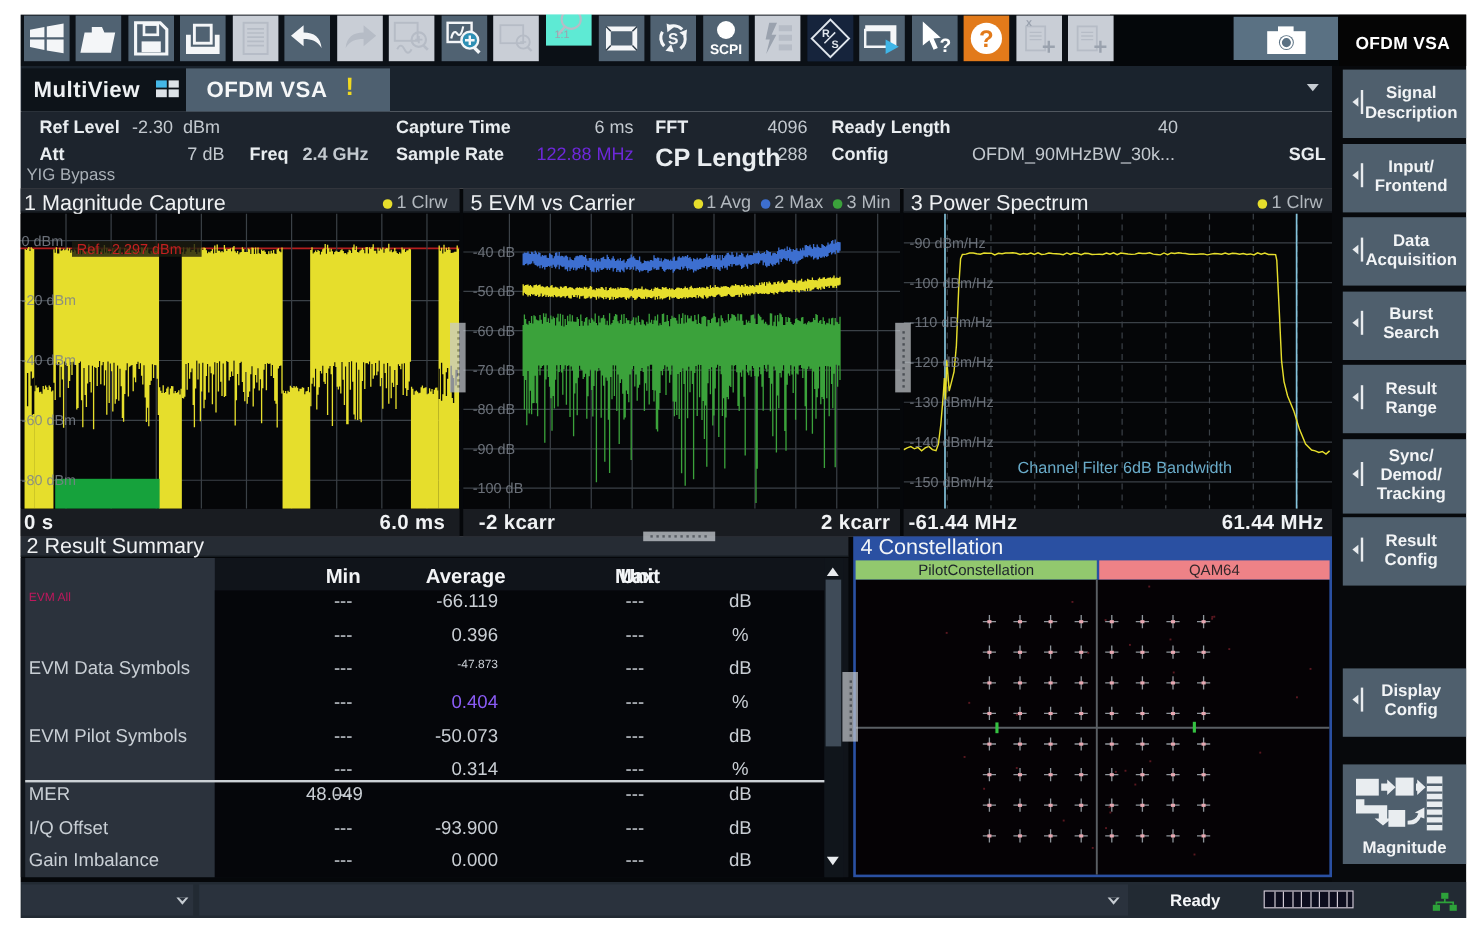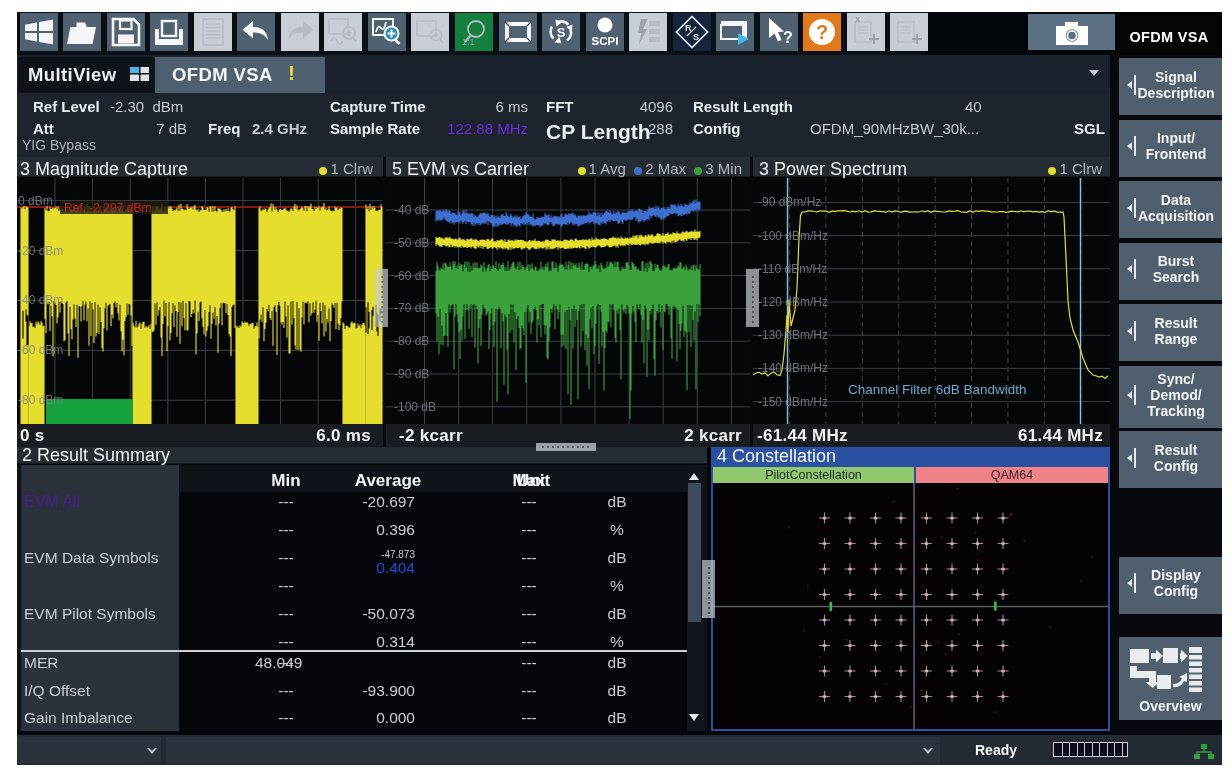--- a/index.html
+++ b/index.html
@@ -74,21 +74,21 @@
       </svg></div>
   </div>
 <div class="abs" style="left:411px;top:13px;width:38px;height:38px;background:#c9ced6;overflow:hidden;">
     <div style="margin:-1px 0 0 -1px"><svg width="40" height="40">
         <rect x="7" y="9" width="19" height="15" fill="none" stroke="#b6bcc6" stroke-width="1.5"></rect>
         <circle cx="26" cy="23" r="5.5" fill="none" stroke="#b6bcc6" stroke-width="1.6"></circle>
         <line x1="23.5" y1="23" x2="28.5" y2="23" stroke="#b6bcc6" stroke-width="1.4"></line>
         <line x1="29.5" y1="27" x2="33" y2="30.5" stroke="#b6bcc6" stroke-width="2"></line>
       </svg></div>
   </div>
-<div class="abs" style="left:455px;top:13px;width:38px;height:38px;background:#15803d;overflow:hidden;">
+<div class="abs" style="left:455px;top:0;width:38px;height:38px;background:#5eead4;overflow:hidden;">
     <div style="margin:-1px 0 0 -1px"><svg width="40" height="40">
         <circle cx="22" cy="17" r="8" fill="none" stroke="#b6bcc6" stroke-width="1.8"></circle>
         <line x1="16.5" y1="23.5" x2="11" y2="30" stroke="#b6bcc6" stroke-width="2.2"></line>
         <text x="8" y="33" font-family="Liberation Sans,sans-serif" font-size="9" fill="#9aa2ae">1:1</text>
       </svg></div>
   </div>
 <div class="abs" style="left:499px;top:13px;width:38px;height:38px;background:#506272;overflow:hidden;">
     <div style="margin:-1px 0 0 -1px"><svg width="40" height="40">
         <path d="M7 10 H33 V30 H7 Z M11 14 H29 V26 H11 Z" fill="#f4f6f8" fill-rule="evenodd"></path>
         <g stroke="#2b3946" stroke-width="1.2">
@@ -210,37 +210,37 @@
 <div class="abs" style="left:172px;top:64px;color:#f5f7f8;font-size:18.5px;font-weight:bold;letter-spacing:0.4px">OFDM VSA</div>
 <div class="abs" style="left:288px;top:61px;color:#f0d920;font-size:21px;font-weight:bold">!</div>
 <div class="abs" style="left:1089px;top:70px;width:0;height:0;border-left:5px solid transparent;border-right:5px solid transparent;border-top:6px solid #c6ccd2"></div>
 <div class="abs" style="left:17px;top:93px;width:1093px;height:64px;background:#1d242d"></div>
 <div class="abs" style="left:33px;top:98px;font-size:15px;font-weight:bold;color:#e9edf0;white-space:nowrap;">Ref Level</div>
 <div class="abs" style="left:110px;top:98px;font-size:15px;font-weight:normal;color:#c3c9cf;white-space:nowrap;">-2.30&nbsp; dBm</div>
 <div class="abs" style="left:330px;top:98px;font-size:15px;font-weight:bold;color:#e9edf0;white-space:nowrap;text-align:right;">Capture Time</div>
 <div class="abs" style="right:704px;top:98px;font-size:15px;font-weight:normal;color:#c3c9cf;white-space:nowrap;">6 ms</div>
 <div class="abs" style="left:546px;top:98px;font-size:15px;font-weight:bold;color:#e9edf0;white-space:nowrap;">FFT</div>
 <div class="abs" style="right:559px;top:98px;font-size:15px;font-weight:normal;color:#c3c9cf;white-space:nowrap;">4096</div>
-<div class="abs" style="left:693px;top:98px;font-size:15px;font-weight:bold;color:#e9edf0;white-space:nowrap;">Result Length</div>
+<div class="abs" style="left:693px;top:98px;font-size:15px;font-weight:bold;color:#e9edf0;white-space:nowrap;">Ready Length</div>
 <div class="abs" style="left:965px;top:98px;font-size:15px;font-weight:normal;color:#c3c9cf;white-space:nowrap;">40</div>
 <div class="abs" style="left:33px;top:120px;font-size:15px;font-weight:bold;color:#e9edf0;white-space:nowrap;">Att</div>
 <div class="abs" style="right:1045px;top:120px;font-size:15px;font-weight:normal;color:#c3c9cf;white-space:nowrap;">7 dB</div>
 <div class="abs" style="left:208px;top:120px;font-size:15px;font-weight:bold;color:#e9edf0;white-space:nowrap;">Freq</div>
 <div class="abs" style="left:252px;top:120px;font-size:15px;font-weight:bold;color:#c3c9cf;white-space:nowrap;">2.4 GHz</div>
 <div class="abs" style="left:330px;top:120px;font-size:15px;font-weight:bold;color:#e9edf0;white-space:nowrap;">Sample Rate</div>
 <div class="abs" style="right:704px;top:120px;font-size:15px;font-weight:normal;color:#6d28d9;white-space:nowrap;">122.88 MHz</div>
 <div class="abs" style="left:546px;top:120px;font-size:21px;font-weight:bold;color:#e9edf0;white-space:nowrap;">CP Length</div>
 <div class="abs" style="right:559px;top:120px;font-size:15px;font-weight:normal;color:#c3c9cf;white-space:nowrap;">288</div>
 <div class="abs" style="left:693px;top:120px;font-size:15px;font-weight:bold;color:#e9edf0;white-space:nowrap;">Config</div>
 <div class="abs" style="left:810px;top:120px;font-size:15px;font-weight:normal;color:#c3c9cf;white-space:nowrap;">OFDM_90MHzBW_30k...</div>
 <div class="abs" style="left:1074px;top:120px;font-size:15px;font-weight:bold;color:#e9edf0;white-space:nowrap;">SGL</div>
 <div class="abs" style="left:22px;top:137px;font-size:14px;font-weight:normal;color:#a9b0b7;white-space:nowrap;">YIG Bypass</div>
 <div class="abs" style="left:17px;top:157px;width:1093px;height:290px;background:#05070a"></div>
 <div class="abs" style="left:0px;top:157px;width:383px;height:20px;background:#262c34;border-bottom:1px solid #15191e">
-    <span style="position:absolute;left:6px;top:2px;font-size:18px;color:#eff1f3;white-space:nowrap"><span style="padding-left:14px">3 Magnitude Capture</span></span>
+    <span style="position:absolute;left:6px;top:2px;font-size:18px;color:#eff1f3;white-space:nowrap"><span style="padding-left:14px">1 Magnitude Capture</span></span>
     <span style="position:absolute;right:10px;top:3px;font-size:15px;color:#b2b8be;white-space:nowrap"><span style="display:inline-block;width:8px;height:8px;border-radius:50%;background:#e6de2c;margin-right:3px;vertical-align:-1px"></span>1 Clrw</span>
   </div>
 <div class="abs" style="left:0px;top:424px;width:383px;height:23px;background:#191c21"></div>
 <div class="abs" style="left:386px;top:157px;width:364px;height:20px;background:#262c34;border-bottom:1px solid #15191e">
     <span style="position:absolute;left:6px;top:2px;font-size:18px;color:#eff1f3;white-space:nowrap">5 EVM vs Carrier</span>
     <span style="position:absolute;right:8px;top:3px;font-size:15px;color:#b2b8be;white-space:nowrap"><span style="display:inline-block;width:8px;height:8px;border-radius:50%;background:#e6de2c;margin-right:3px;vertical-align:-1px"></span>1 Avg &nbsp;<span style="display:inline-block;width:8px;height:8px;border-radius:50%;background:#3d6fd0;margin-right:3px;vertical-align:-1px"></span>2 Max &nbsp;<span style="display:inline-block;width:8px;height:8px;border-radius:50%;background:#3ba23b;margin-right:3px;vertical-align:-1px"></span>3 Min</span>
   </div>
 <div class="abs" style="left:386px;top:424px;width:364px;height:23px;background:#191c21"></div>
 <div class="abs" style="left:753px;top:157px;width:357px;height:20px;background:#262c34;border-bottom:1px solid #15191e">
     <span style="position:absolute;left:6px;top:2px;font-size:18px;color:#eff1f3;white-space:nowrap">3 Power Spectrum</span>
@@ -366,36 +366,36 @@
 <div class="abs" style="left:529px;top:471px;width:0;font-size:17px;font-weight:bold;color:#f2f4f6">
     <div style="margin-left:-100px;width:200px;text-align:center">Max</div>
   </div>
 <div class="abs" style="left:617px;top:471px;width:0;font-size:17px;font-weight:bold;color:#f2f4f6">
     <div style="margin-left:-100px;width:200px;">Unit</div>
   </div>
 <div class="abs" style="left:687px;top:465px;width:16px;height:266px;background:#10151b"></div>
 <div class="abs" style="left:688px;top:483px;width:13px;height:139px;background:#3f4b58"></div>
 <div class="abs" style="left:689px;top:473px;width:0;height:0;border-left:5.5px solid transparent;border-right:5.5px solid transparent;border-bottom:7px solid #e8ebee"></div>
 <div class="abs" style="left:689px;top:714px;width:0;height:0;border-left:5.5px solid transparent;border-right:5.5px solid transparent;border-top:7px solid #e8ebee"></div>
-<div class="abs" style="left:24px;top:493px;font-size:16px;color:#4c1d95;white-space:nowrap">EVM All</div>
+<div class="abs" style="left:24px;top:493px;font-size:10px;color:#be185d;white-space:nowrap">EVM All</div>
 <div class="abs" style="left:186px;top:493px;width:200px;text-align:center;font-size:15.5px;color:#c9ced4">---</div>
-<div class="abs" style="left:255px;top:493px;width:160px;text-align:right;font-size:15.5px;color:#c9ced4">-20.697</div>
+<div class="abs" style="left:255px;top:493px;width:160px;text-align:right;font-size:15.5px;color:#c9ced4">-66.119</div>
 <div class="abs" style="left:429px;top:493px;width:200px;text-align:center;font-size:15.5px;color:#c9ced4">---</div>
 <div class="abs" style="left:517px;top:493px;width:200px;text-align:center;font-size:15.5px;color:#c9ced4">dB</div>
 <div class="abs" style="left:186px;top:521px;width:200px;text-align:center;font-size:15.5px;color:#c9ced4">---</div>
 <div class="abs" style="left:255px;top:521px;width:160px;text-align:right;font-size:15.5px;color:#c9ced4">0.396</div>
 <div class="abs" style="left:429px;top:521px;width:200px;text-align:center;font-size:15.5px;color:#c9ced4">---</div>
 <div class="abs" style="left:517px;top:521px;width:200px;text-align:center;font-size:15.5px;color:#c9ced4">%</div>
 <div class="abs" style="left:24px;top:549px;font-size:15.5px;color:#c9cfd5;white-space:nowrap">EVM Data Symbols</div>
 <div class="abs" style="left:186px;top:549px;width:200px;text-align:center;font-size:15.5px;color:#c9ced4">---</div>
 <div class="abs" style="left:255px;top:549px;width:160px;text-align:right;font-size:10px;color:#c9ced4">-47.873</div>
 <div class="abs" style="left:429px;top:549px;width:200px;text-align:center;font-size:15.5px;color:#c9ced4">---</div>
 <div class="abs" style="left:517px;top:549px;width:200px;text-align:center;font-size:15.5px;color:#c9ced4">dB</div>
 <div class="abs" style="left:186px;top:577px;width:200px;text-align:center;font-size:15.5px;color:#c9ced4">---</div>
-<div class="abs" style="left:255px;top:559px;width:160px;text-align:right;font-size:15.5px;color:#1d4ed8">0.404</div>
+<div class="abs" style="left:255px;top:577px;width:160px;text-align:right;font-size:15.5px;color:#8b5cf6">0.404</div>
 <div class="abs" style="left:429px;top:577px;width:200px;text-align:center;font-size:15.5px;color:#c9ced4">---</div>
 <div class="abs" style="left:517px;top:577px;width:200px;text-align:center;font-size:15.5px;color:#c9ced4">%</div>
 <div class="abs" style="left:24px;top:605px;font-size:15.5px;color:#c9cfd5;white-space:nowrap">EVM Pilot Symbols</div>
 <div class="abs" style="left:186px;top:605px;width:200px;text-align:center;font-size:15.5px;color:#c9ced4">---</div>
 <div class="abs" style="left:255px;top:605px;width:160px;text-align:right;font-size:15.5px;color:#c9ced4">-50.073</div>
 <div class="abs" style="left:429px;top:605px;width:200px;text-align:center;font-size:15.5px;color:#c9ced4">---</div>
 <div class="abs" style="left:517px;top:605px;width:200px;text-align:center;font-size:15.5px;color:#c9ced4">dB</div>
 <div class="abs" style="left:186px;top:633px;width:200px;text-align:center;font-size:15.5px;color:#c9ced4">---</div>
 <div class="abs" style="left:255px;top:633px;width:160px;text-align:right;font-size:15.5px;color:#c9ced4">0.314</div>
 <div class="abs" style="left:429px;top:633px;width:200px;text-align:center;font-size:15.5px;color:#c9ced4">---</div>
@@ -619,21 +619,21 @@
       <line x1="60" y1="34" x2="73" y2="34"></line>
       <line x1="60" y1="40.5" x2="73" y2="40.5"></line>
     </g>
     <g fill="#e9edf0">
       <path d="M22 7 h5 v-3.5 l7 6.5 -7 6.5 v-3.5 h-5 Z"></path>
       <path d="M51 7 h1 v-3.5 l7 6.5 -7 6.5 v-3.5 h-1 Z"></path>
     </g>
     <path d="M1 20 v12 h19 v4 h-3.5 l7 6 7 -6 h-3.5 v-11 h-19 v-5 Z" fill="#e9edf0"></path>
     <path d="M44 38 q7 0 9 -6 l-3 -1 8 -4 0 9 -3 -1 q-3 7 -11 6 Z" fill="#e9edf0"></path>
   </svg>
-<div class="abs" style="left:1119px;top:698px;width:103px;text-align:center;font-size:14px;font-weight:bold;color:#f2f4f6">Overview</div>
+<div class="abs" style="left:1119px;top:698px;width:103px;text-align:center;font-size:14px;font-weight:bold;color:#f2f4f6">Magnitude</div>
 <div class="abs" style="left:17px;top:735px;width:1205px;height:30px;background:#222a33"></div>
 <div class="abs" style="left:0;top:765px;width:1232px;height:12px;background:#ffffff"></div>
 <div class="abs" style="left:18px;top:737px;width:143px;height:26px;background:#2a323d"></div>
 <div class="abs" style="left:147px;top:748px;width:0;height:0;border-left:5px solid transparent;border-right:5px solid transparent;border-top:6px solid #c6ccd2"></div>
 <div class="abs" style="left:149px;top:748px;width:0;height:0;border-left:3px solid transparent;border-right:3px solid transparent;border-top:3.5px solid #2a323d"></div>
 <div class="abs" style="left:166px;top:737px;width:774px;height:26px;background:#2a323d"></div>
 <div class="abs" style="left:923px;top:748px;width:0;height:0;border-left:5px solid transparent;border-right:5px solid transparent;border-top:6px solid #c6ccd2"></div>
 <div class="abs" style="left:925px;top:748px;width:0;height:0;border-left:3px solid transparent;border-right:3px solid transparent;border-top:3.5px solid #2a323d"></div>
 <div class="abs" style="left:975px;top:742px;font-size:14px;font-weight:bold;color:#f4f6f8">Ready</div>
 <div class="abs" style="left:1053px;top:742px;width:75px;height:15px;border:1.3px solid #cfc9d4;background:#0c0d1e">

